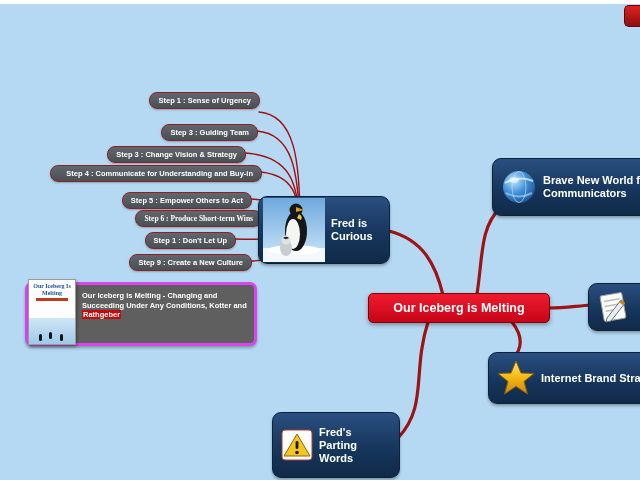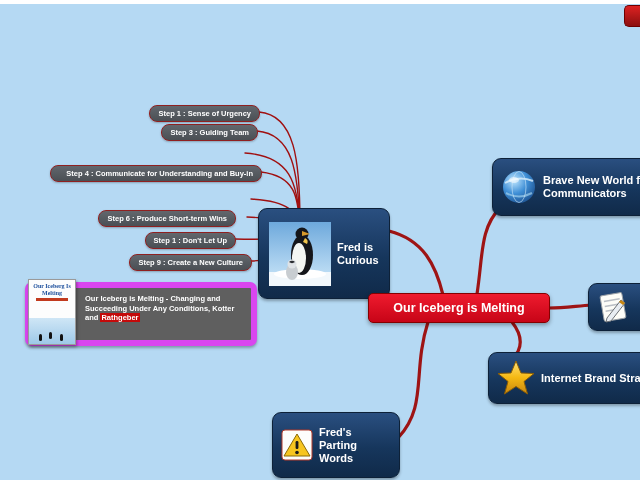--- a/index.html
+++ b/index.html
@@ -37,21 +37,21 @@
     background:linear-gradient(#ef1b2e,#c70417);
     border:1px solid #850000;
     border-radius:5px;
     font-size:12.5px;line-height:28px;text-align:center;
     box-shadow:0 2px 4px rgba(0,0,0,.35);
   }
 
   
   .note-box{
     background:#5f5f5f;
-    border:6px solid #d946ef;
+    border:3px solid #d946ef;
     border-radius:7px;
     padding:6px 6px 6px 54px;
     font-size:7.5px;line-height:9.5px;
     box-shadow:0 2px 3px rgba(0,0,0,.3);
   }
   .note-box .hl{background:#c40a0a;padding:0 1px;}
 
   .book-cover{
     position:absolute;z-index:3;width:46px;height:64px;
     background:#fdfdfd;border:1px solid #9a9a9a;
@@ -95,28 +95,30 @@
     </g>
     <g fill="none" stroke="#9e1414" stroke-width="3.2" stroke-linecap="round">
       <path d="M 389 231 C 424 240, 436 266, 443 295"></path>
       <path d="M 477 294 C 483 255, 480 228, 500 208"></path>
       <path d="M 549 308 C 565 308, 576 306, 592 305"></path>
       <path d="M 512 322 C 530 345, 516 360, 495 372"></path>
       <path d="M 428 322 C 412 372, 428 406, 398 438"></path>
     </g>
   </svg>
 
-  <div class="node step" style="top:105px;right:380px;"><span>Step 1 : Sense of Urgency</span></div>
+  <div class="node step" style="top:92px;right:380px;"><span>Step 1 : Sense of Urgency</span></div>
   <div class="node step" style="top:124px;right:382px;"><span>Step 3 : Guiding Team</span></div>
+  <div class="node step" style="top:146px;right:394px;"><span>Step  3 : Change Vision &amp; Strategy</span></div>
   <div class="node step" style="top:165px;right:378px;padding-left:15px;"><span>Step 4 :  Communicate for Understanding and Buy-in</span></div>
-  <div class="node step" style="top:210px;right:404px;"><span>Step 6 : Produce Short-term Wins</span></div>
+  <div class="node step" style="top:192px;right:388px;"><span>Step 5 : Empower Others to Act</span></div>
+  <div class="node step" style="top:210px;right:378px;font-family:Liberation Serif, serif;"><span>Step 6 : Produce Short-term Wins</span></div>
   <div class="node step" style="top:232px;right:404px;"><span>Step 1 : Don't Let Up</span></div>
   <div class="node step" style="top:254px;right:388px;"><span>Step 9 : Create a New Culture</span></div>
 
-  <div class="node navy" style="left:258px;top:196px;width:132px;height:91px;padding:10px;margin-top:12px;">
+  <div class="node navy" style="left:258px;top:196px;width:132px;height:68px;padding:4px;">
     <svg class="icon" width="62" height="64" viewBox="0 0 62 64">
       <defs>
         <linearGradient id="sky" x1="0" y1="0" x2="0" y2="1">
           <stop offset="0" stop-color="#6ea9dc"></stop>
             <stop offset="1" stop-color="#cfe9fa"></stop>
         </linearGradient>
       </defs>
       <rect width="62" height="64" fill="url(#sky)"></rect>
       <rect y="50" width="62" height="14" fill="#f2f8fc"></rect>
       <ellipse cx="31" cy="52" rx="26" ry="5" fill="#ffffff"></ellipse>

